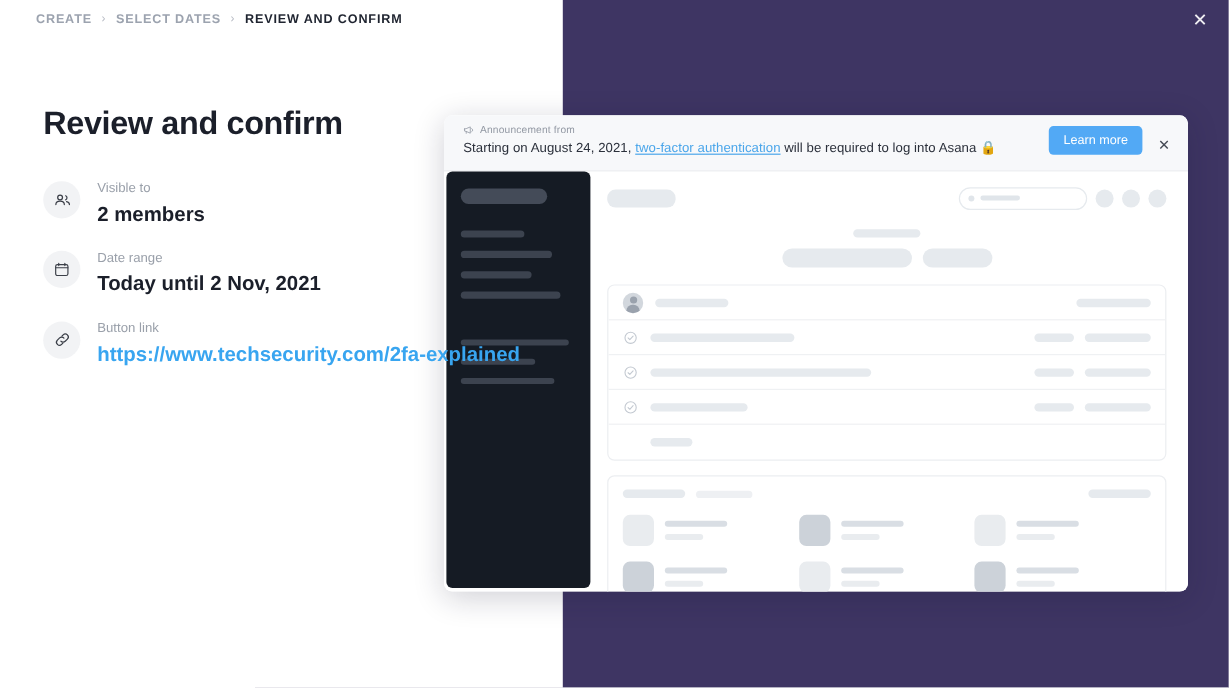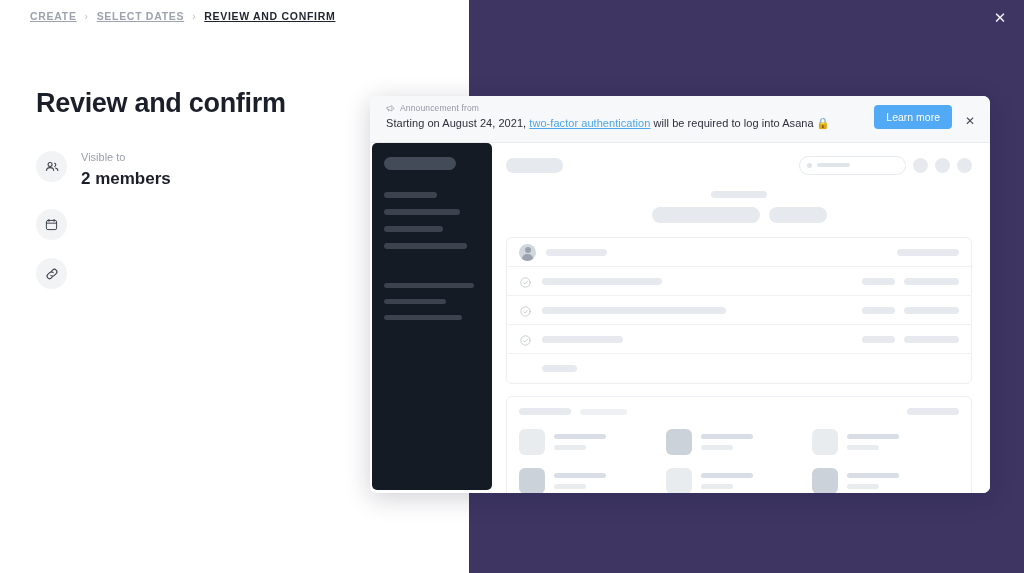--- a/index.html
+++ b/index.html
@@ -27,21 +27,21 @@
   }
 
   
   .breadcrumb {
     position: absolute; left: 30px; top: 10px;
     display: flex; align-items: center; gap: 8px;
     font-size: 10.5px; letter-spacing: .7px; font-weight: 700;
     text-transform: uppercase; color: #9ca3af;
     z-index: 5;
   }
-  .breadcrumb .crumb { white-space: nowrap; text-decoration: underline; }
+  .breadcrumb .crumb { white-space: nowrap; }
   .breadcrumb .crumb.active { color: #1f2430; }
   .breadcrumb .sep {
     color: #b8bcc5; font-size: 10px; font-weight: 400;
     transform: translateY(-.5px);
   }
 
   
   .form-col { position: absolute; left: 36px; top: 88px; width: 400px; z-index: 5; }
   .page-title {
     font-size: 27px; font-weight: 700; color: #1b1f2a;
@@ -202,28 +202,36 @@
     </div>
 
     <div class="detail-row">
       <div class="detail-icon">
         <svg width="15" height="15" viewBox="0 0 20 20" fill="none" stroke="#3b3f48" stroke-width="1.3" stroke-linecap="round" stroke-linejoin="round">
           <rect x="3.2" y="4.6" width="13.6" height="12.2" rx="2"></rect>
           <path d="M3.2 8.2h13.6"></path>
           <path d="M6.6 3.2v2.6M13.4 3.2v2.6"></path>
         </svg>
       </div>
+      <div class="detail-text">
+        <div class="detail-label">Date range</div>
+        <div class="detail-value">Today until 2 Nov, 2021</div>
+      </div>
     </div>
 
     <div class="detail-row">
       <div class="detail-icon">
         <svg width="16" height="16" viewBox="0 0 20 20" fill="none" stroke="#3b3f48" stroke-width="1.3" stroke-linecap="round" stroke-linejoin="round">
           <path d="M8.4 11.6a3.1 3.1 0 0 0 4.5.15l2.3-2.3a3.1 3.1 0 0 0-4.4-4.4l-1.3 1.3"></path>
           <path d="M11.6 8.4a3.1 3.1 0 0 0-4.5-.15l-2.3 2.3a3.1 3.1 0 0 0 4.4 4.4l1.3-1.3"></path>
         </svg>
+      </div>
+      <div class="detail-text">
+        <div class="detail-label">Button link</div>
+        <div class="detail-value link">https://www.techsecurity.com/2fa-explained</div>
       </div>
     </div>
 
   </div>
 
   <div class="preview-card">
 
     <div class="banner">
       <div class="banner-kicker">
         <span>

